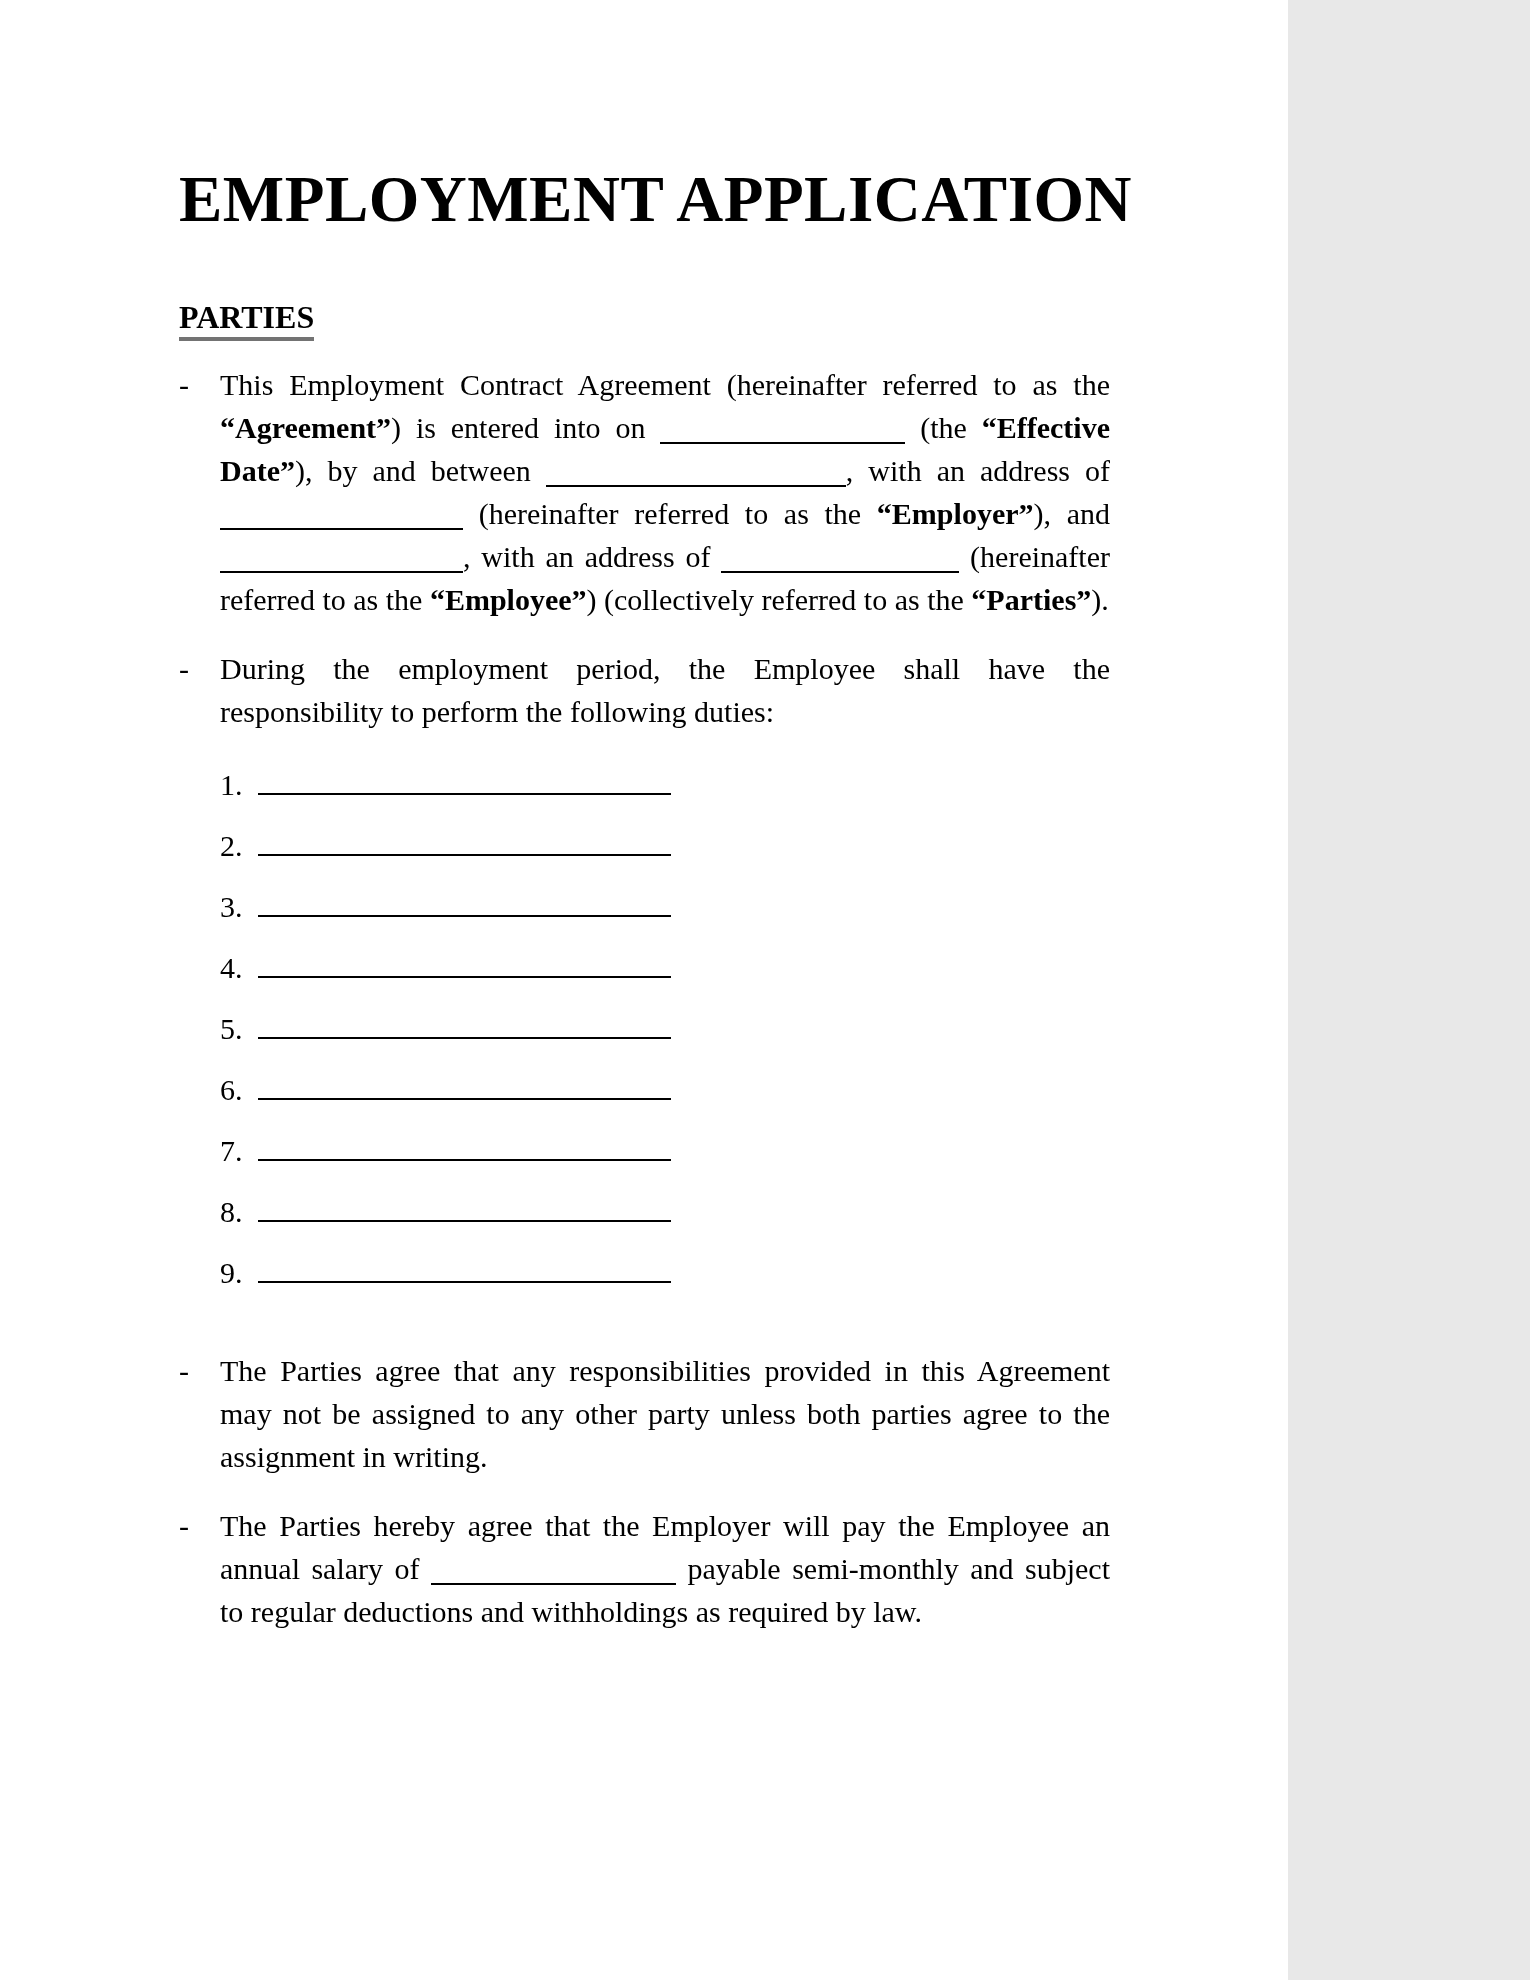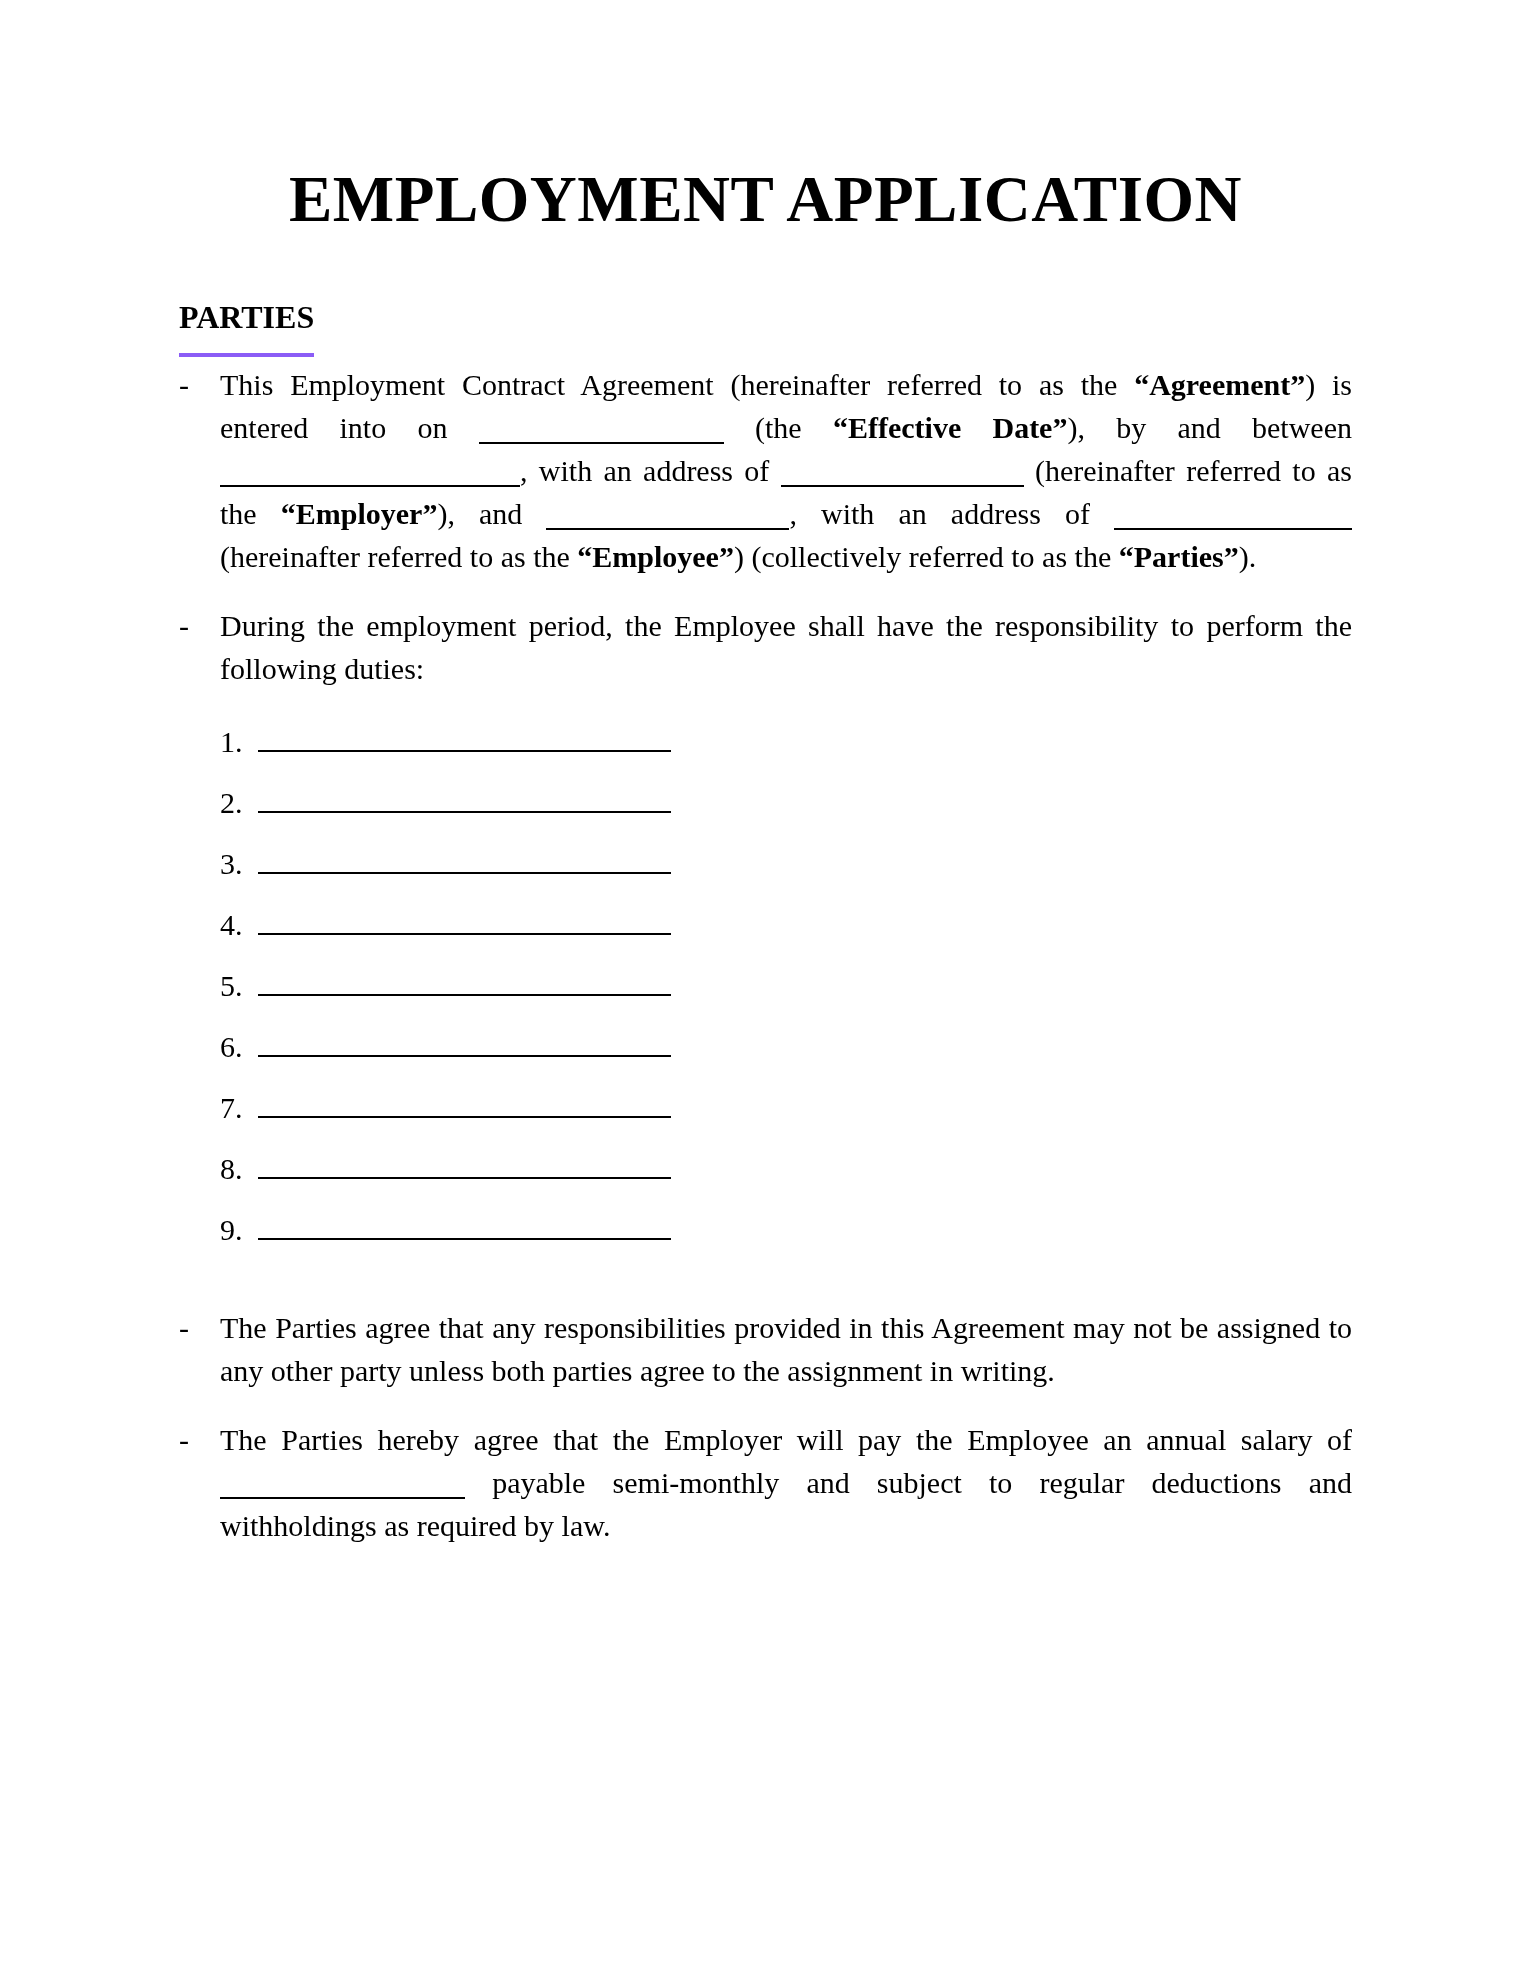--- a/index.html
+++ b/index.html
@@ -1,17 +1,17 @@
 <!DOCTYPE html>
 <html><head>
 <meta charset="utf-8">
 <style>
   html, body { margin: 0; padding: 0; background: #e8e8e8; }
   .page {
-    width: 1530px;
+    width: 1288px;
     height: 1980px;
     background: #ffffff;
     color: #000000;
     font-family: "Liberation Serif", "DejaVu Serif", serif;
     font-size: 30px;
     line-height: 43px;
     box-sizing: border-box;
     padding: 152px 178px 0 179px;
     overflow: hidden;
   }
@@ -24,22 +24,22 @@
     letter-spacing: 0.5px;
     white-space: nowrap;
   }
   .sec-heading {
     margin-top: 50px;
     font-size: 32px;
     font-weight: bold;
     line-height: 40px;
   }
   .sec-heading .hd-txt {
-    border-bottom: 4px solid #8b5cf6;
-    padding-bottom: 18px;
+    border-bottom: 4px solid #737373;
+    padding-bottom: 2px;
   }
   .bullet {
     display: flex;
     align-items: flex-start;
     margin-top: 26px;
   }
   .dash {
     flex: 0 0 41px;
   }
   .btext {

